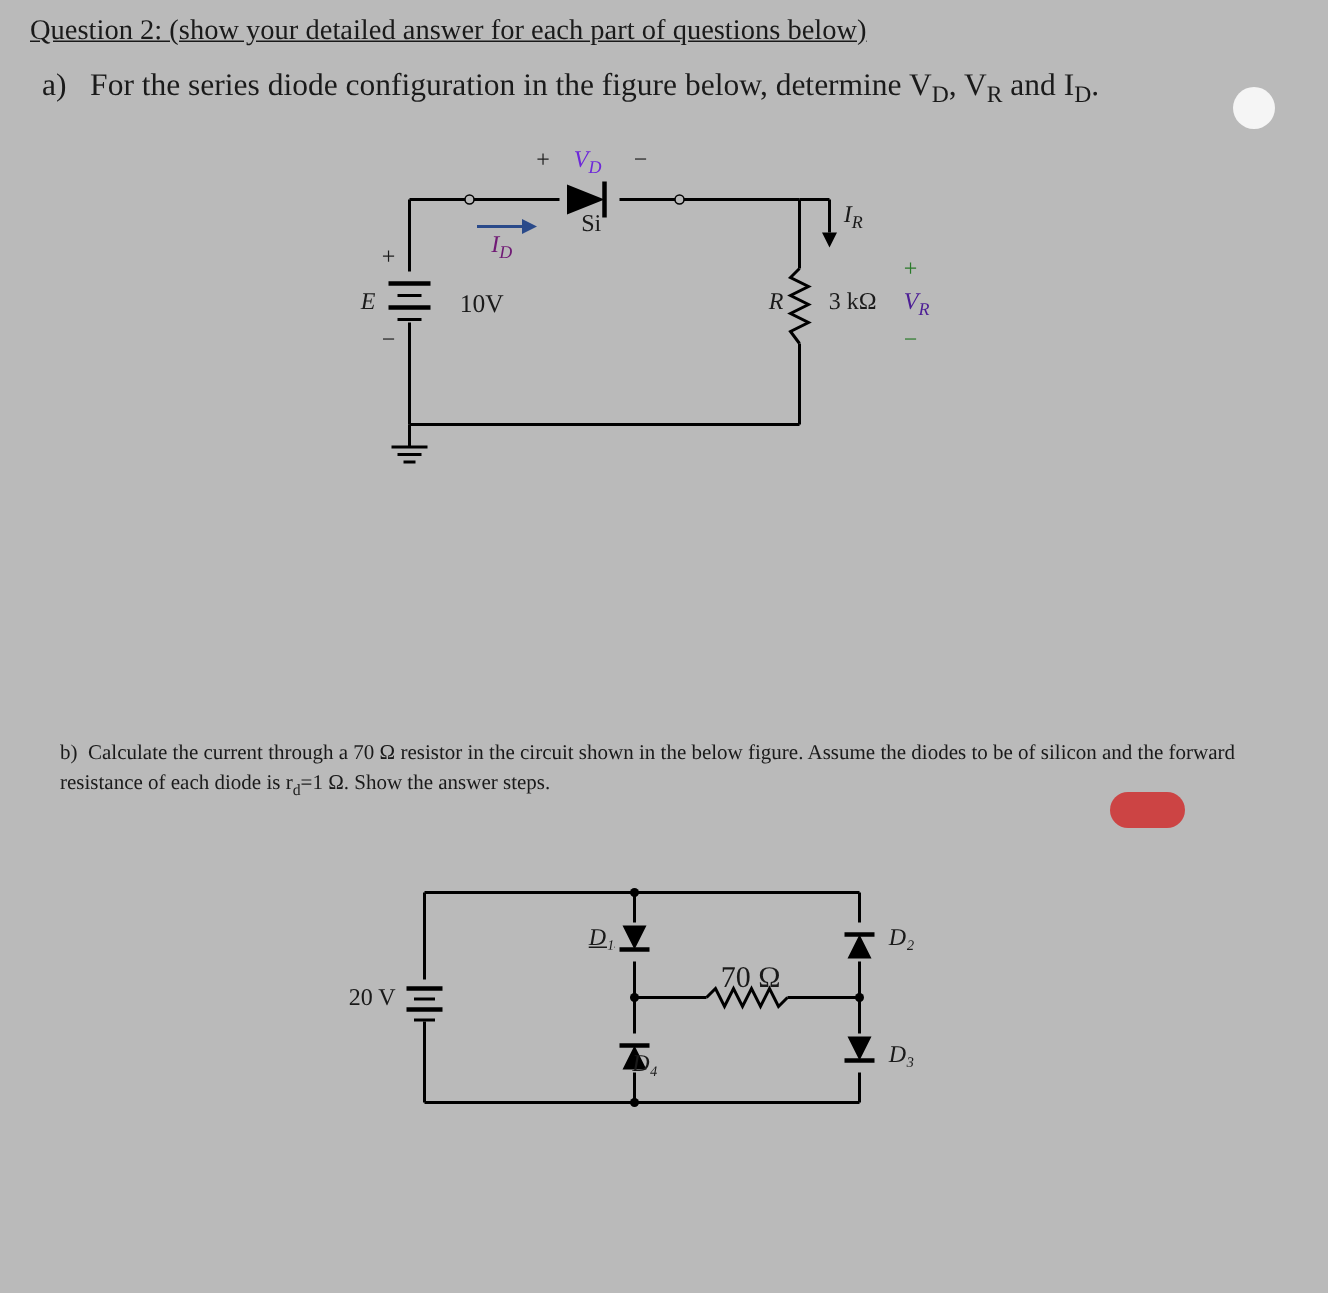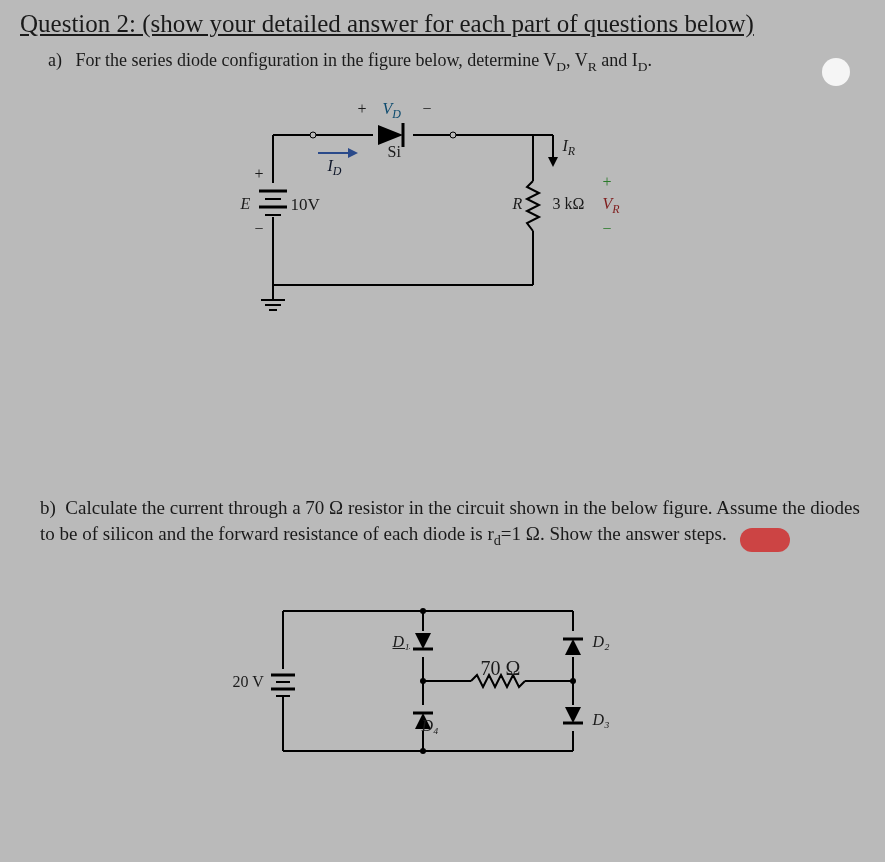--- a/index.html
+++ b/index.html
@@ -7,31 +7,31 @@
       width: 885px;
       height: 862px;
       background: #bababa;
       font-family: 'Times New Roman', serif;
       padding: 10px 20px;
       color: #1a1a1a;
       position: relative;
       overflow: hidden;
     }
     .question-title {
-      font-size: 25px;
+      font-size: 19px;
       text-decoration: underline;
       margin-bottom: 12px;
     }
     .part-a {
-      font-size: 18px;
-      margin-left: 28px;
+      font-size: 21px;
+      margin-left: 8px;
       margin-bottom: 15px;
     }
     .part-b {
-      font-size: 19px;
+      font-size: 14px;
       margin-left: 20px;
       margin-top: 40px;
       line-height: 1.4;
     }
     .sub { font-size: 0.75em; vertical-align: sub; }
     .bubble {
       position: absolute;
       width: 28px;
       height: 28px;
       background: #f5f5f5;
@@ -114,33 +114,33 @@
     <line x1="300" y1="40" x2="320" y2="40" stroke="#000" stroke-width="2"></line>
 
     <rect x="294" y="86" width="12" height="50" fill="#bababa"></rect>
     <path d="M300 86 L294 92 L306 98 L294 104 L306 110 L294 116 L306 122 L294 128 L300 136" fill="none" stroke="#000" stroke-width="2"></path>
 
     <circle cx="80" cy="40" r="3" fill="#bababa" stroke="#000"></circle>
     <circle cx="220" cy="40" r="3" fill="#bababa" stroke="#000"></circle>
   </svg>
 
   <div class="lbls" style="left:125px;top:5px;">+</div>
-  <div class="lbl" style="left:150px;top:5px;color:#0c4a6e;"><span>V</span><span class="sub">D</span></div>
+  <div class="lbl" style="left:150px;top:5px;color:#6d28d9;"><span>V</span><span class="sub">D</span></div>
   <div class="lbls" style="left:190px;top:5px;">−</div>
   <div class="lbls" style="left:155px;top:48px;">Si</div>
-  <div class="lbl" style="left:95px;top:62px;color:#0f172a;"><span>I</span><span class="sub">D</span></div>
+  <div class="lbl" style="left:95px;top:62px;color:#701a75;"><span>I</span><span class="sub">D</span></div>
   <div class="lbls" style="left:22px;top:70px;">+</div>
   <div class="lbl" style="left:8px;top:100px;">E</div>
   <div class="lbls" style="left:22px;top:125px;">−</div>
-  <div class="lbls" style="left:58px;top:100px;font-size:17px;">10V</div>
+  <div class="lbls" style="left:74px;top:100px;font-size:17px;">10V</div>
   <div class="lbl" style="left:330px;top:42px;font-style:italic;"><span>I</span><span class="sub">R</span></div>
   <div class="lbl" style="left:280px;top:100px;">R</div>
   <div class="lbls" style="left:320px;top:100px;">3 kΩ</div>
   <div class="lbls" style="left:370px;top:78px;color:#2a7a2a;">+</div>
-  <div class="lbl" style="left:370px;top:100px;color:#7f1d1d;"><span>V</span><span class="sub">R</span></div>
+  <div class="lbl" style="left:370px;top:100px;color:#4c1d95;"><span>V</span><span class="sub">R</span></div>
   <div class="lbls" style="left:370px;top:125px;color:#2a7a2a;">−</div>
 </div>
 
 <div class="part-b">
   <span>b)</span>&nbsp;&nbsp;<span>Calculate the current through a 70 Ω resistor in the circuit shown in the below figure. Assume the diodes to be of silicon and the forward resistance of each diode is r</span><span class="sub">d</span><span>=1 Ω. Show the answer steps.</span>
 </div>
 
 <div class="bubble2"></div>
 
 <div class="circuit-b">

